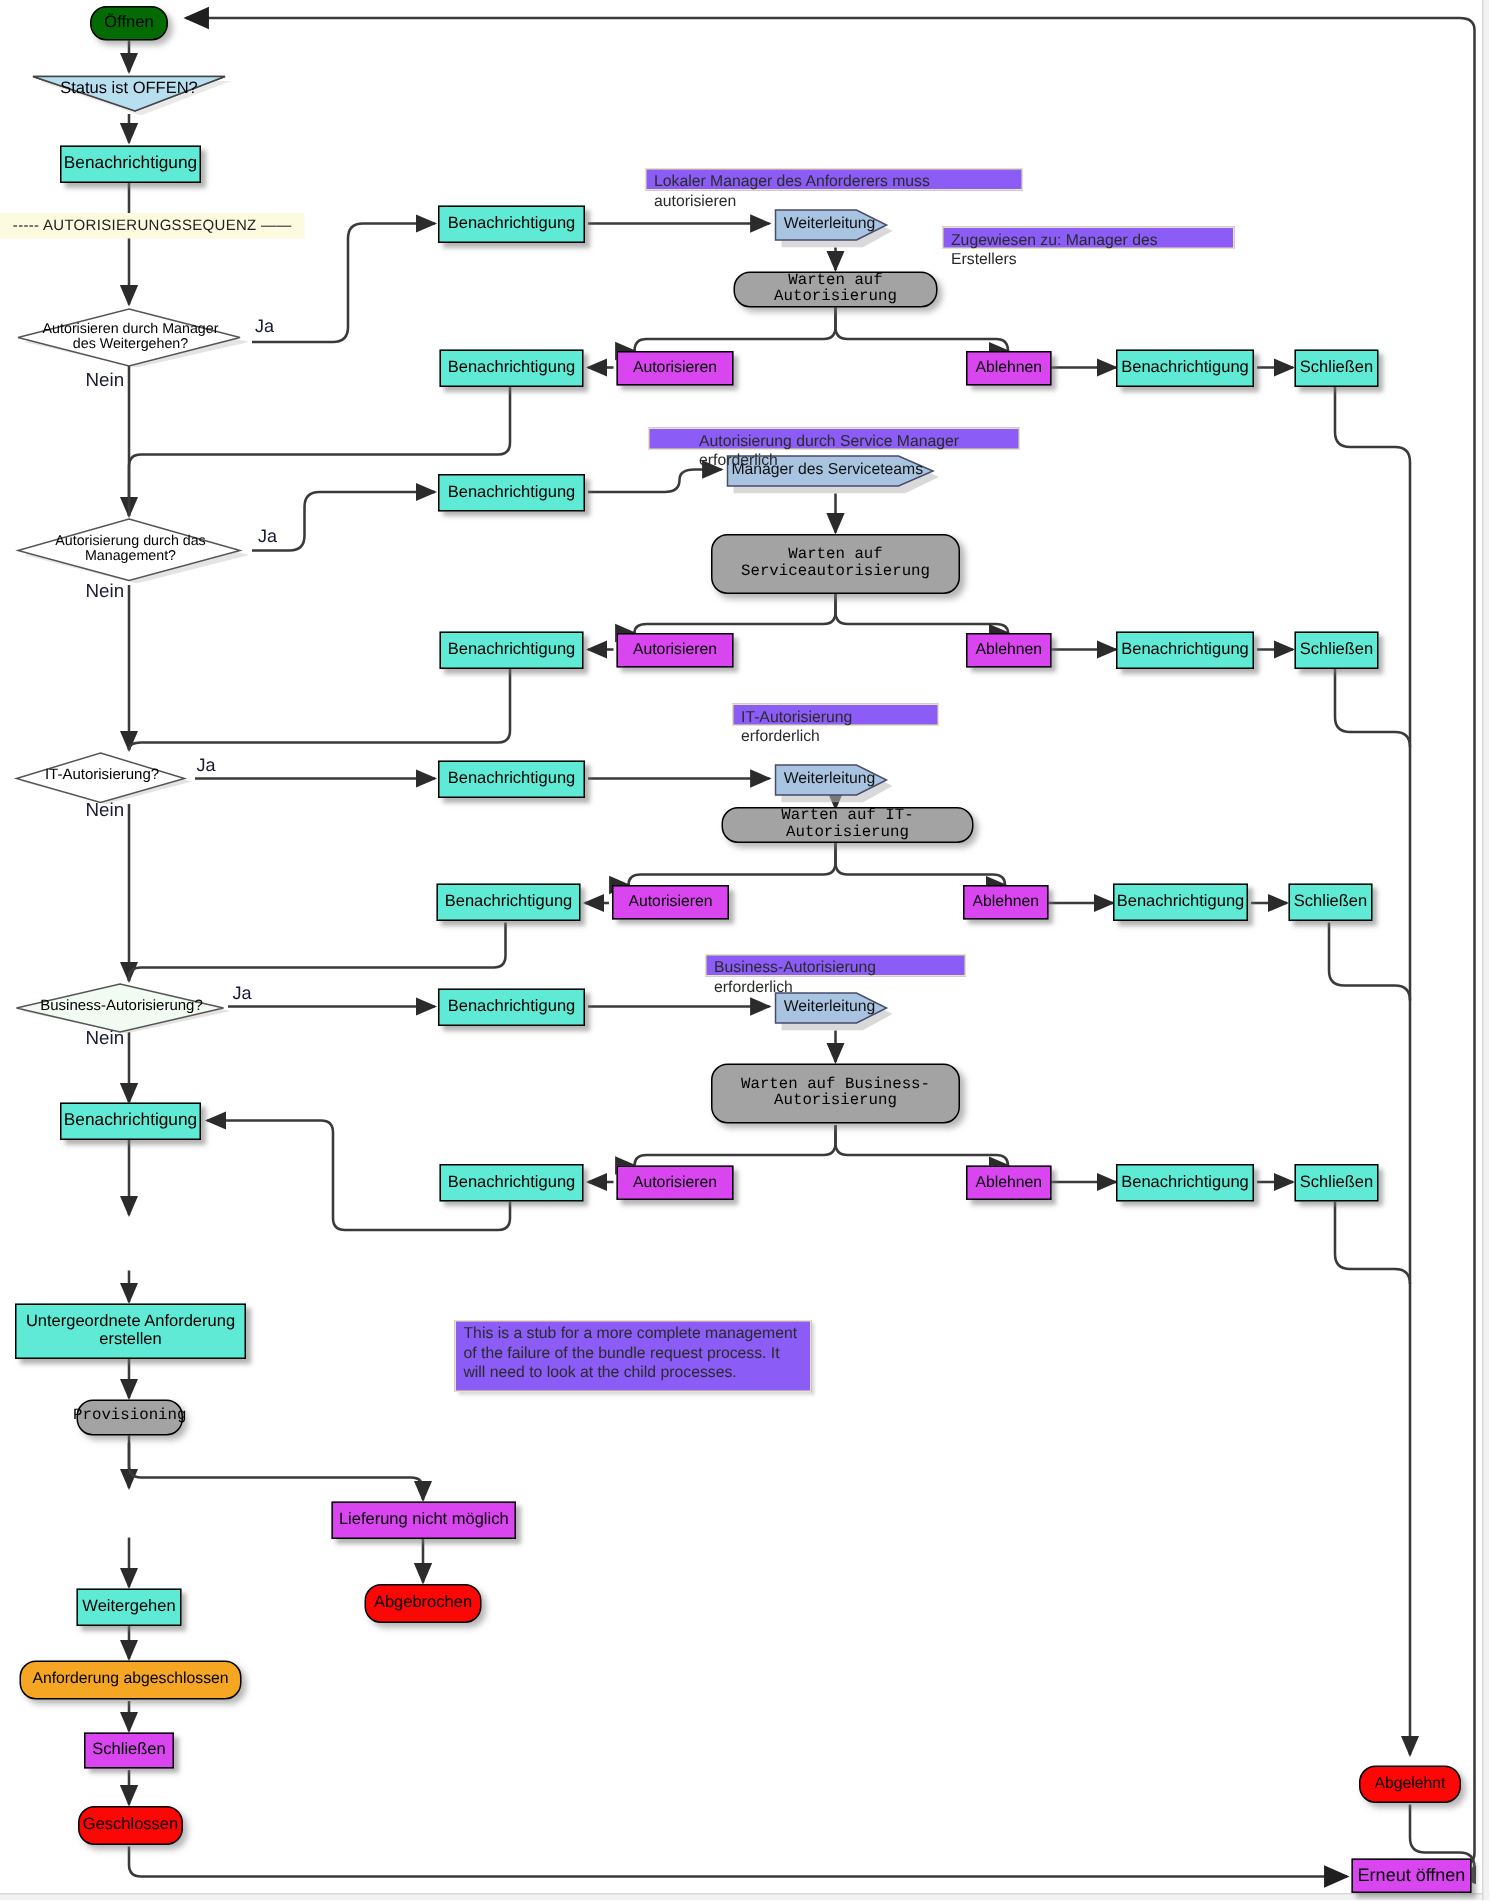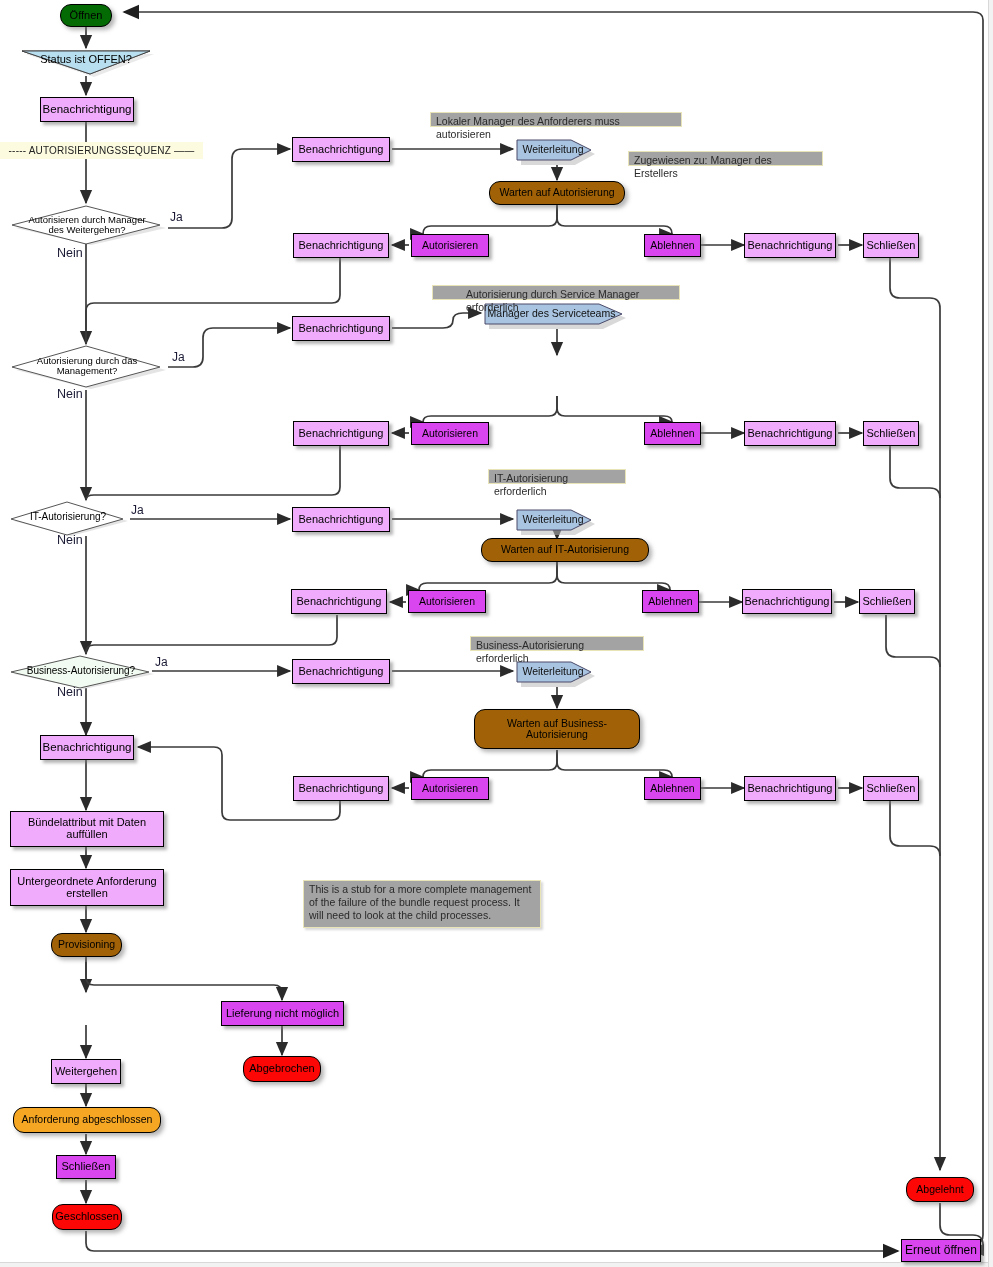--- a/index.html
+++ b/index.html
@@ -8,43 +8,43 @@
   #canvas{position:relative;width:993px;height:1267px;background:#ffffff;overflow:hidden;}
   #svg-layer{position:absolute;left:0;top:0;width:993px;height:1267px;}
 
   
   .node{position:absolute;box-sizing:border-box;display:flex;align-items:center;
         justify-content:center;text-align:center;color:#000;
         font-family:"Liberation Sans",sans-serif;line-height:1.05;z-index:5;}
 
   
   .rect{border:1px solid #000;box-shadow:3px 3px 3px rgba(120,120,120,.55);}
-  .green{background:#f0abfc;}
+  .green{background:#5eead4;}
   .cyan{background:#d946ef;}
 
   
   .pill{border:1px solid #000;border-radius:11px;
         box-shadow:3px 3px 4px rgba(120,120,120,.55);}
-  .gray{background:#a16207;color:#000;}
+  .gray{background:#a3a3a3;color:#000;font-family:Liberation Mono, monospace;}
   .darkgreen{background:#046b04;color:#000;}
   .red{background:#fd0606;color:#000;}
   .orange{background:#f5a623;color:#000;}
 
   
   .diamond{background:transparent;border:0;box-shadow:none;}
   .diamond .dshape{position:absolute;left:0;top:0;width:100%;height:100%;}
   .diamond .dlabel{position:relative;z-index:2;width:100%;padding:0 4px;box-sizing:border-box;}
 
   
   .signal{background:transparent;border:0;box-shadow:none;}
   .signal .sshape{position:absolute;left:0;top:0;width:100%;height:100%;}
   .signal .slabel{position:relative;z-index:2;width:100%;color:#111;}
 
   
-  .note{position:absolute;background:#a3a3a3;border:1px solid #e8e4b8;
+  .note{position:absolute;background:#8b5cf6;border:1px solid #e8e4b8;
         color:#2a2a2a;padding:2px 5px;box-sizing:border-box;
         font-family:"Liberation Sans",sans-serif;z-index:6;
         box-shadow:2px 2px 2px rgba(160,160,160,.4);}
   .note.plain{box-shadow:none;}
   .note.multiline{line-height:1.25;}
 
   
   .divider{position:absolute;background:#fcfbe0;border:none;color:#222;
            display:flex;align-items:center;justify-content:center;
            letter-spacing:.2px;z-index:6;}
@@ -267,20 +267,24 @@
   </div>
 
   <div class="node signal" style="left:483px;top:303px;width:145px;height:26px;font-size:10.5px;">
     <svg class="sshape" viewBox="0 0 145 26" preserveAspectRatio="none">
       <polygon points="6,5 120,5 143,15 120,26 6,26" fill="#b9b9b9" opacity=".55"></polygon>
       <polygon points="2,1 116,1 139,11 116,21 2,21" fill="#a8c4e0" stroke="#4a4a6a" stroke-width="1"></polygon>
     </svg>
     <span class="slabel" style="margin-top:-4px;margin-left:-8px;">Manager des Serviceteams</span>
   </div>
 
+  <div class="node pill gray" style="left:474px;top:356px;width:166px;height:40px;font-size:10.5px;flex-direction:column;">
+    <div>Warten auf</div>
+    <div>Serviceautorisierung</div>
+  </div>
 
   <div class="node rect cyan" style="left:411px;top:422px;width:78px;height:23px;font-size:10.5px;">
     <span>Autorisieren</span>
   </div>
   <div class="node rect green" style="left:293px;top:421px;width:96px;height:25px;font-size:11px;">
     <span>Benachrichtigung</span>
   </div>
   <div class="node rect cyan" style="left:644px;top:422px;width:57px;height:23px;font-size:10.5px;">
     <span>Ablehnen</span>
   </div>
@@ -377,24 +381,20 @@
     <span>Benachrichtigung</span>
   </div>
   <div class="node rect green" style="left:863px;top:776px;width:56px;height:25px;font-size:11px;">
     <span>Schließen</span>
   </div>
 
   <div class="node rect green" style="left:40px;top:735px;width:94px;height:25px;font-size:11.5px;">
     <span>Benachrichtigung</span>
   </div>
 
-  <div class="node rect green" style="left:10px;top:811px;width:154px;height:36px;font-size:11px;flex-direction:column;">
-    <div>Bündelattribut mit Daten</div>
-    <div>auffüllen</div>
-  </div>
 
   <div class="node rect green" style="left:10px;top:869px;width:154px;height:37px;font-size:11px;flex-direction:column;">
     <div>Untergeordnete Anforderung</div>
     <div>erstellen</div>
   </div>
 
   <div class="node pill gray" style="left:51px;top:933px;width:71px;height:24px;font-size:10.5px;">
     <span>Provisioning</span>
   </div>
 

